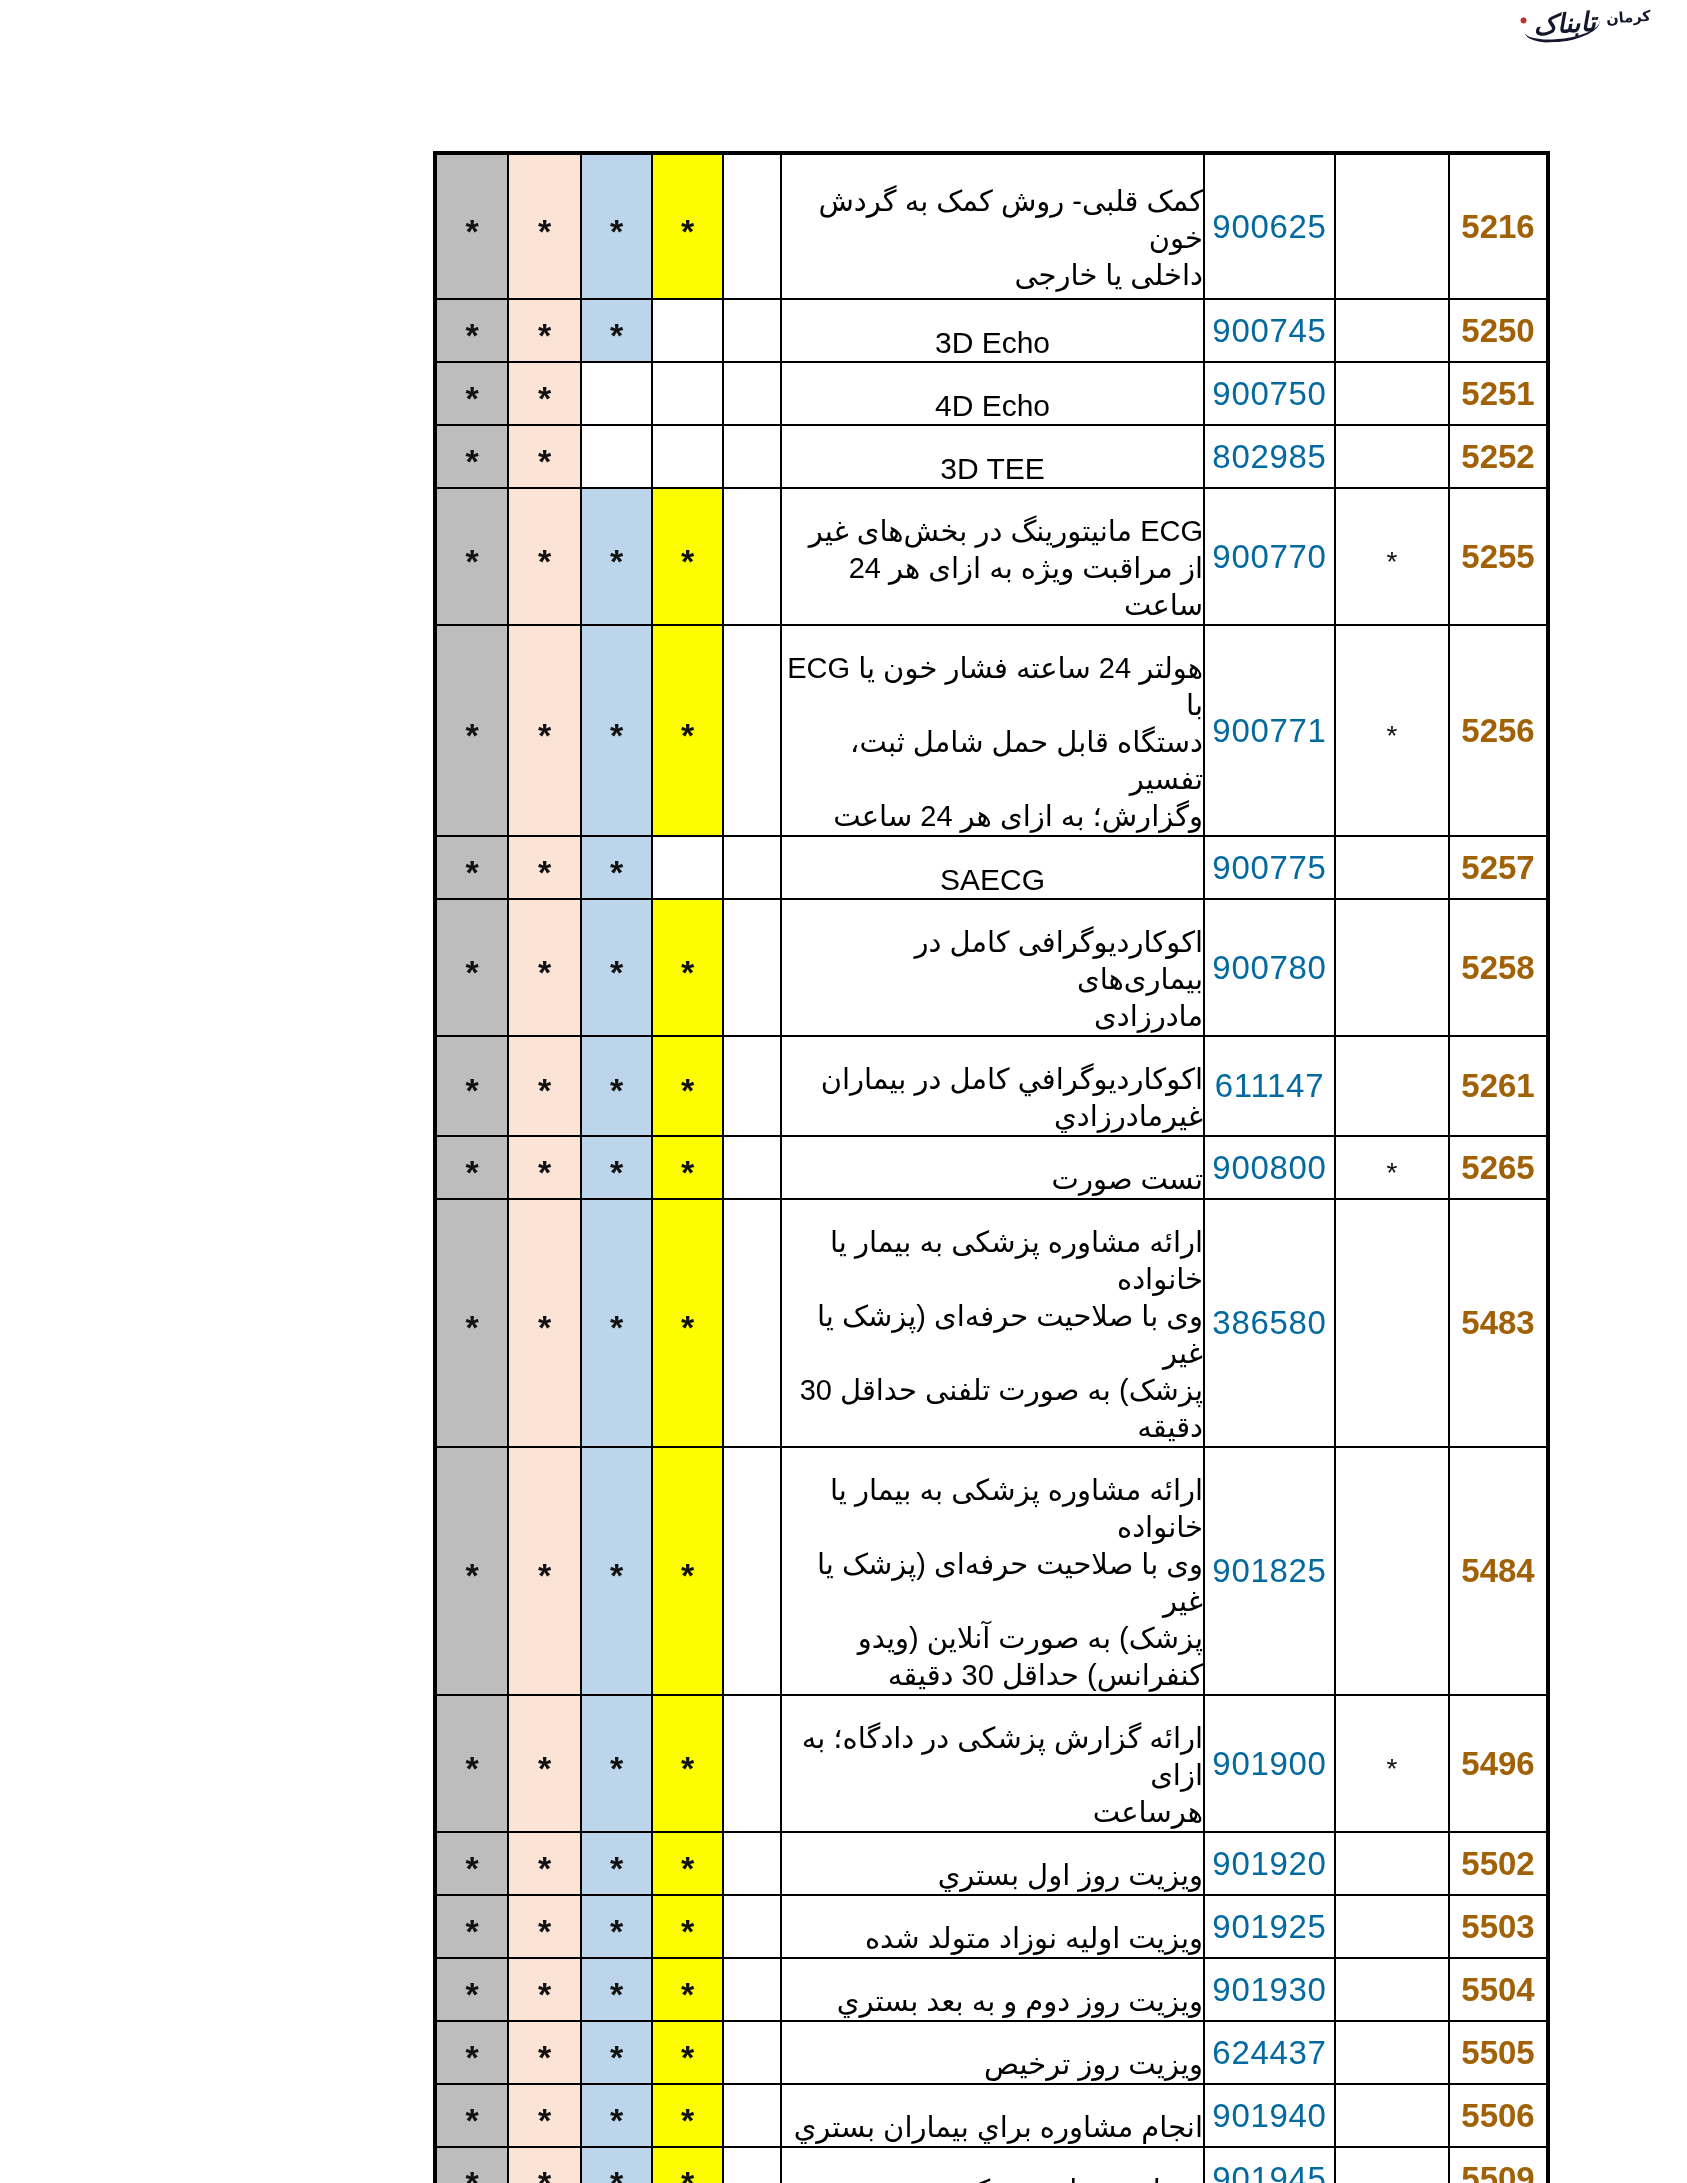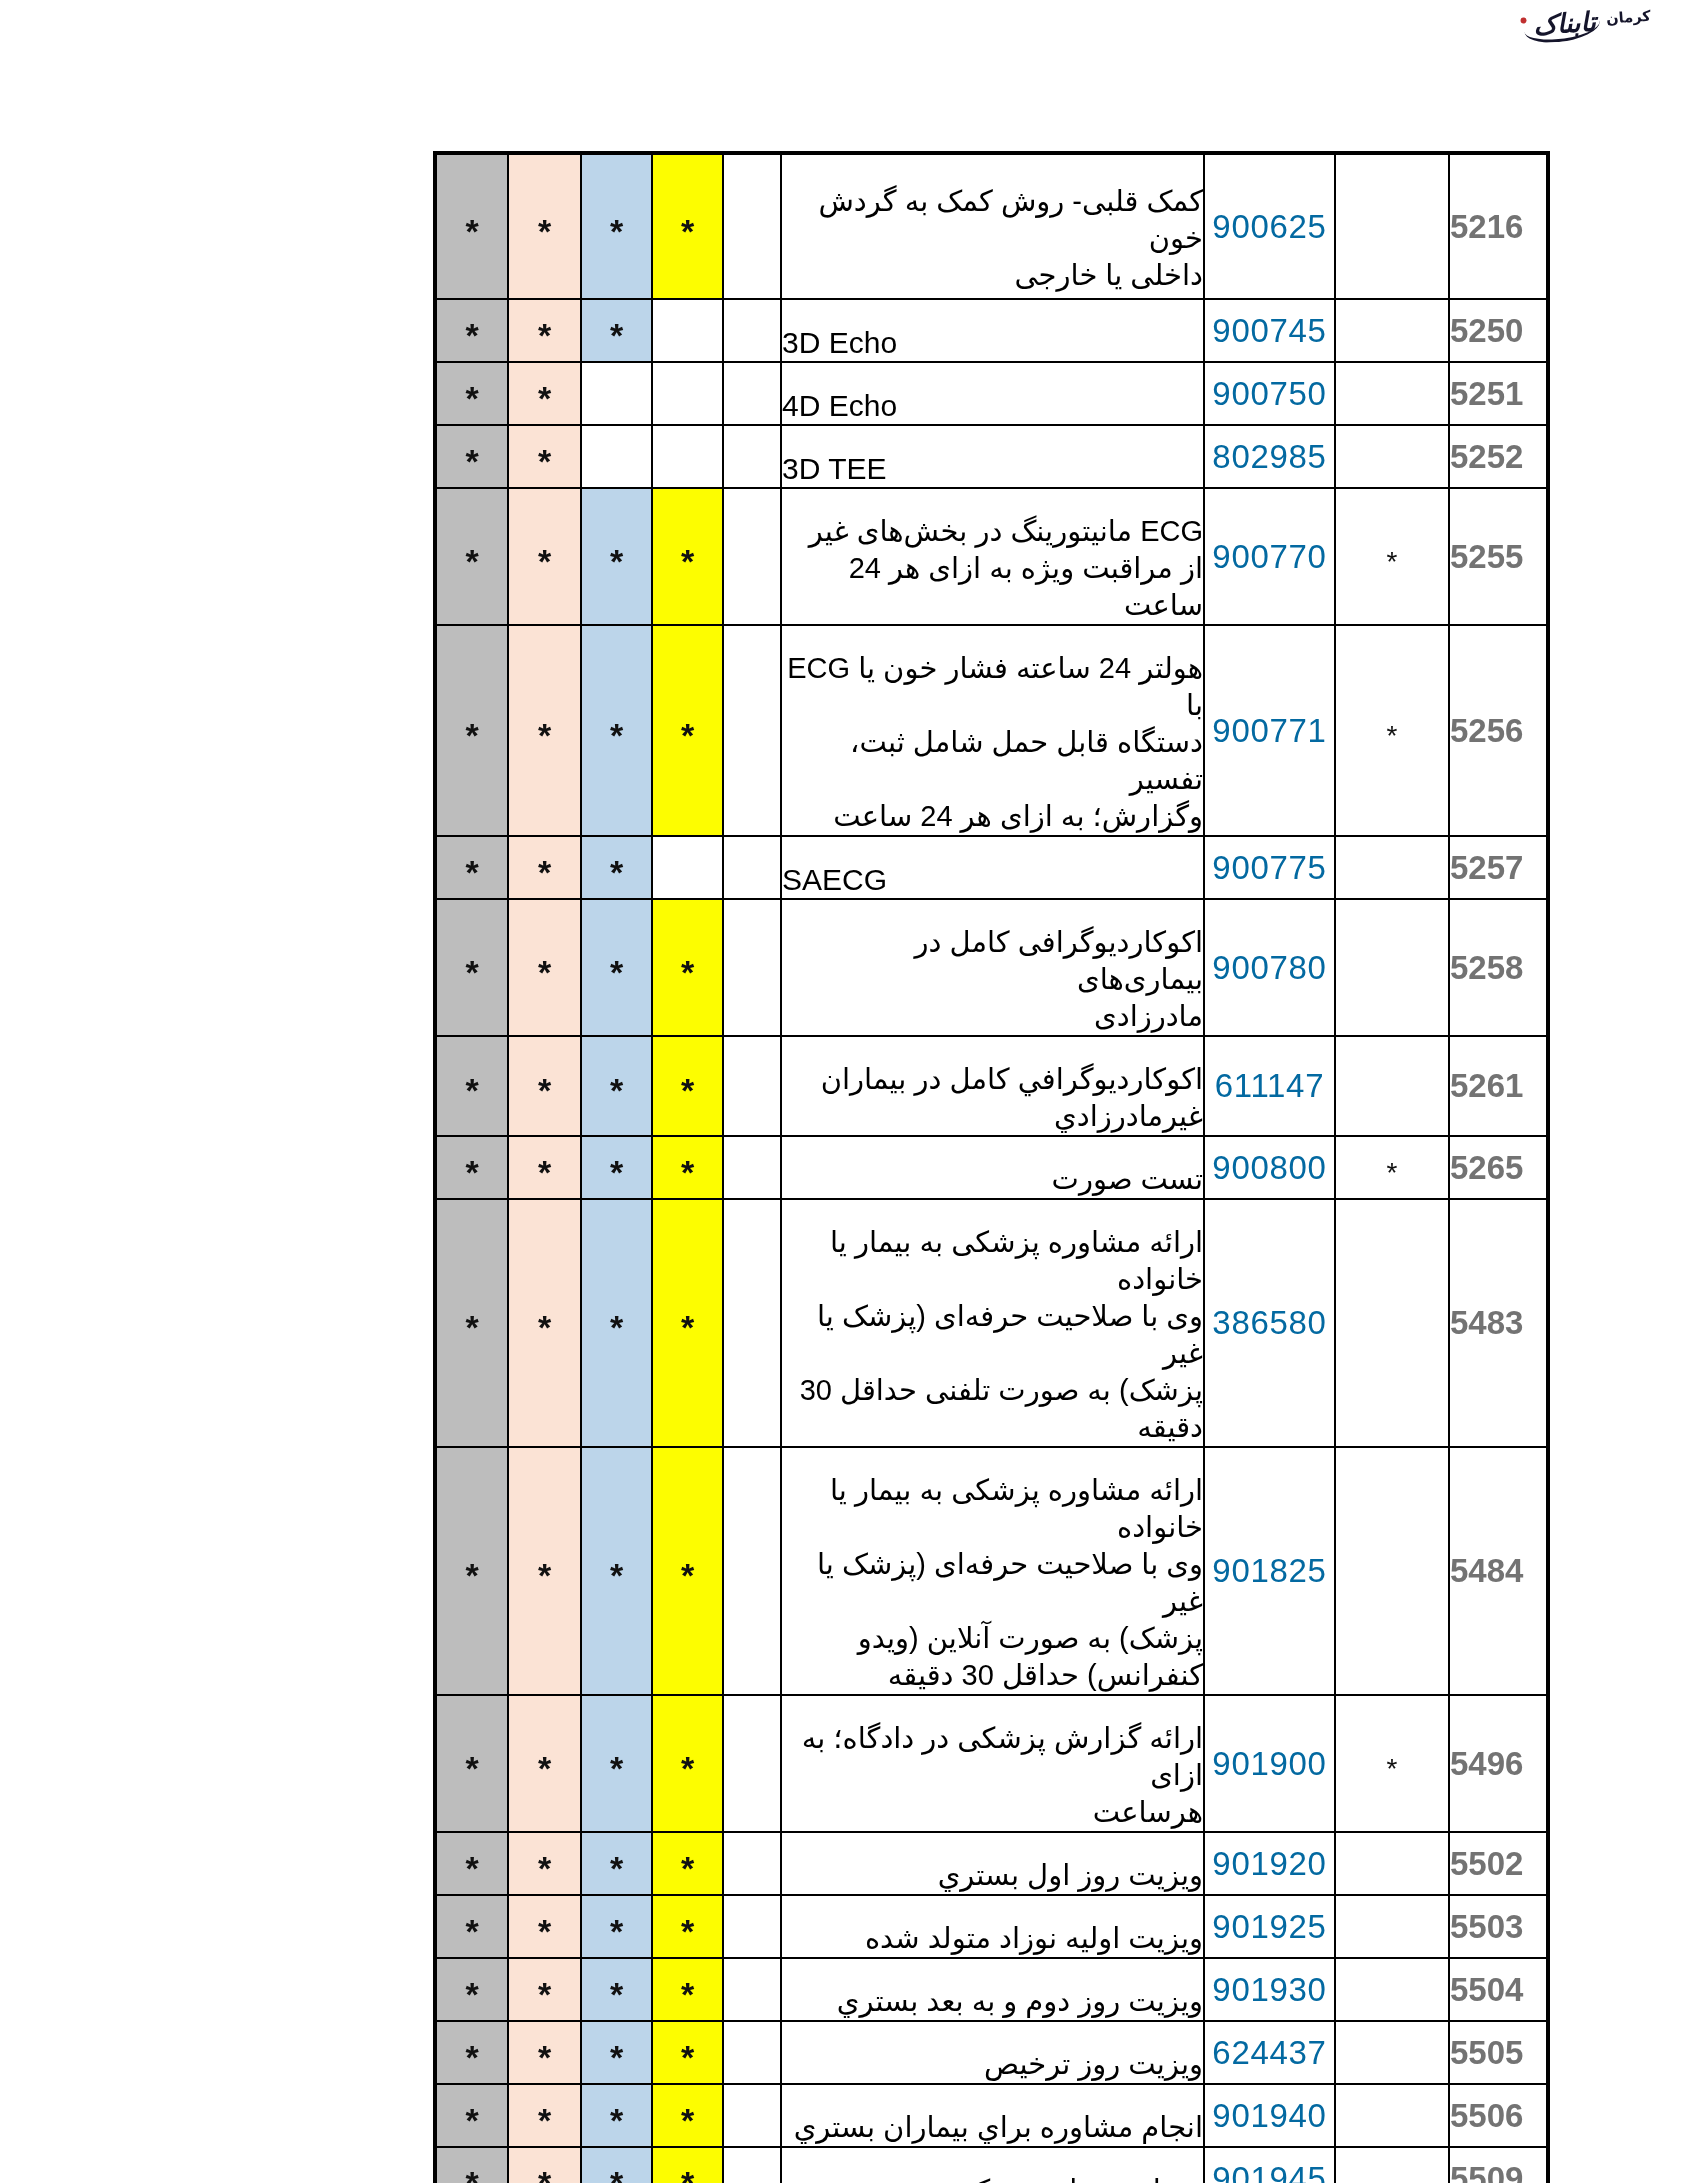--- a/index.html
+++ b/index.html
@@ -50,29 +50,29 @@
   td.mark.filled.p{ background:var(--c-peach); }
   td.mark.filled.b{ background:var(--c-blue); }
   td.mark.filled.y{ background:var(--c-yellow); }
 
   td.desc{ padding:2.6px 5.3px 2.6px 4px; }
   td.desc .desc-text{
     display:block; white-space:pre-line;
     font-size:29px; line-height:37px; color:#000;margin-top:24px;
   }
   td.desc.a-right .desc-text{ text-align:right; }
-  td.desc.a-center .desc-text{ text-align:left; font-size:30px; }
+  td.desc.a-center .desc-text{ text-align:center; font-size:30px; }
 
   td.code{ text-align:center; font-size:33px; color:#0369a1; letter-spacing:0.7px;}
   td.flag{ text-align:center; }
   td.flag .star{
     display:inline-block; font-size:28px; color:#111; line-height:1;
     transform:translateY(0.18em);
   }
-  td.rowid{ font-size:33px; font-weight:bold; color:#737373; }
+  td.rowid{ text-align:center; font-size:33px; font-weight:bold; color:#a16207; }
 </style>
 </head>
 <body>
 
 <div class="logo">
   <span class="dot"></span>
   <span class="big">تابناک</span>
   <span class="small">کرمان</span>
 </div>
 

